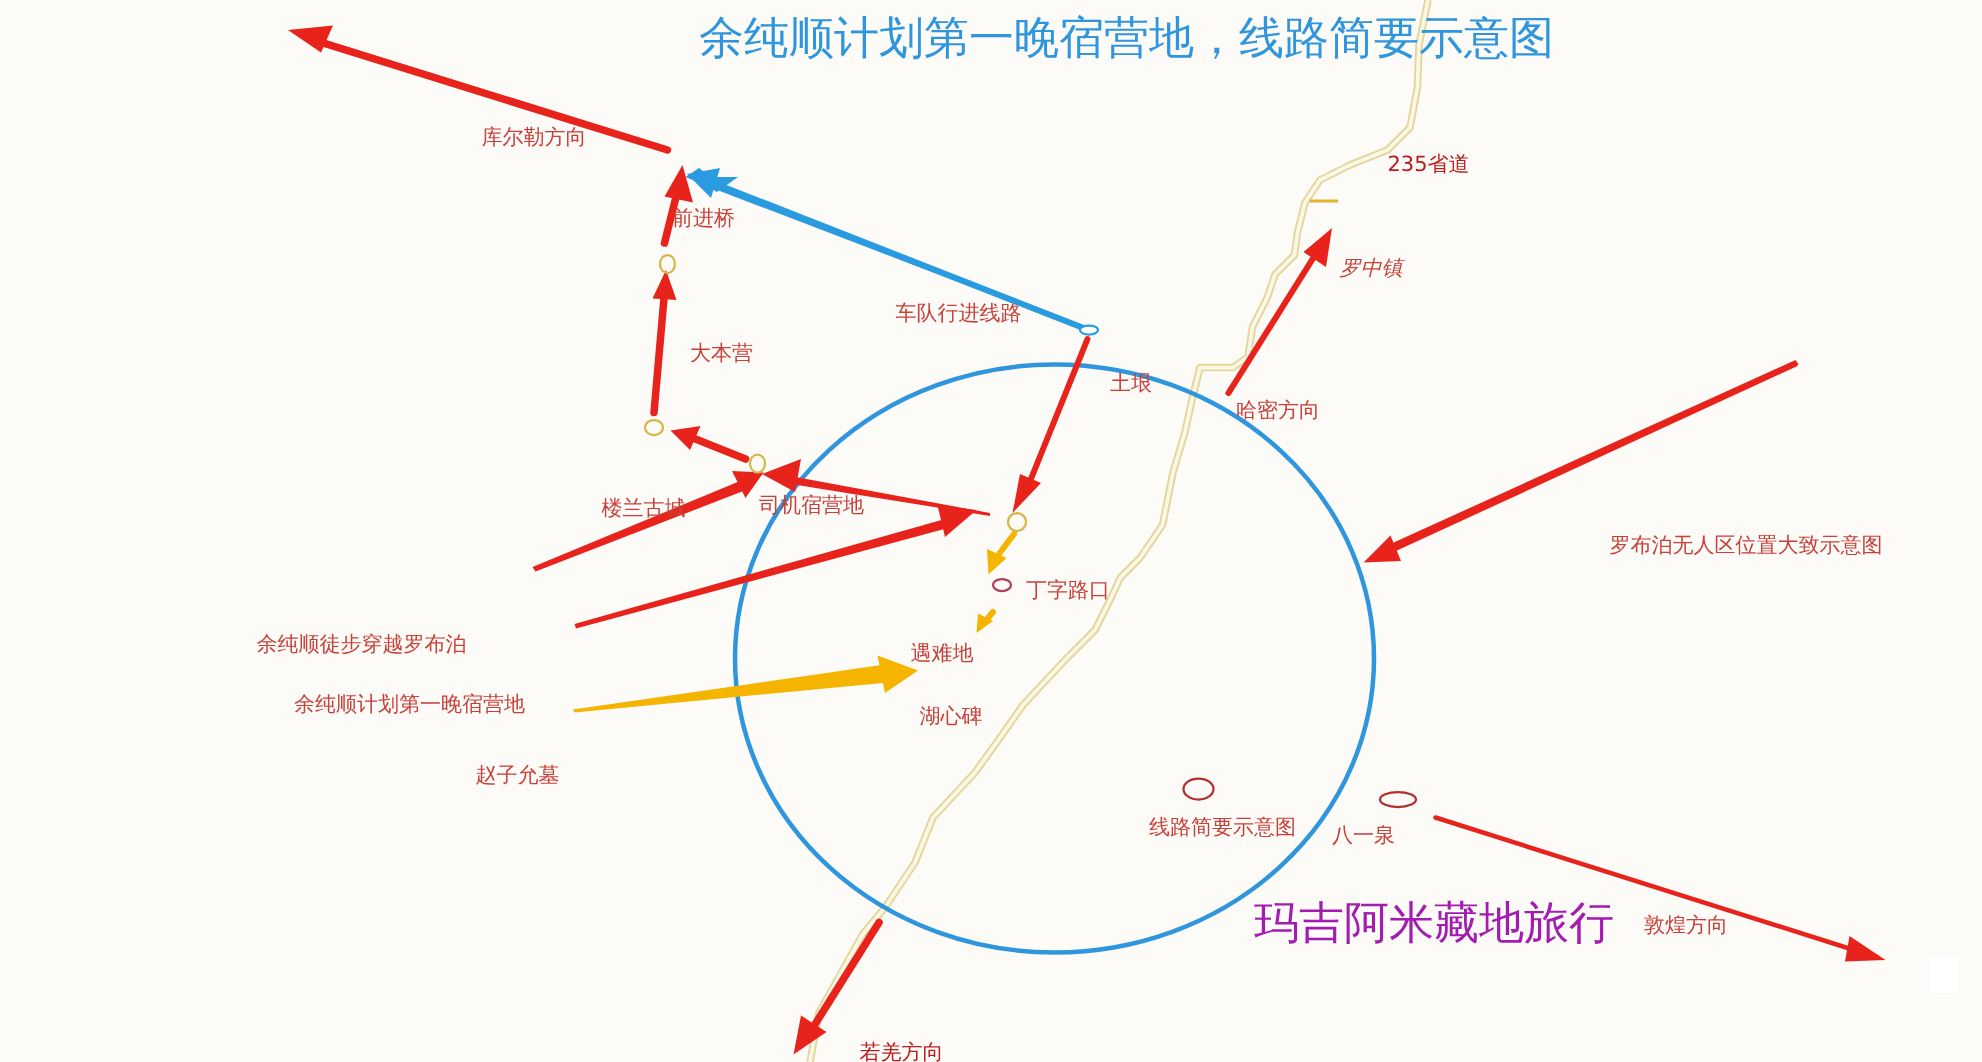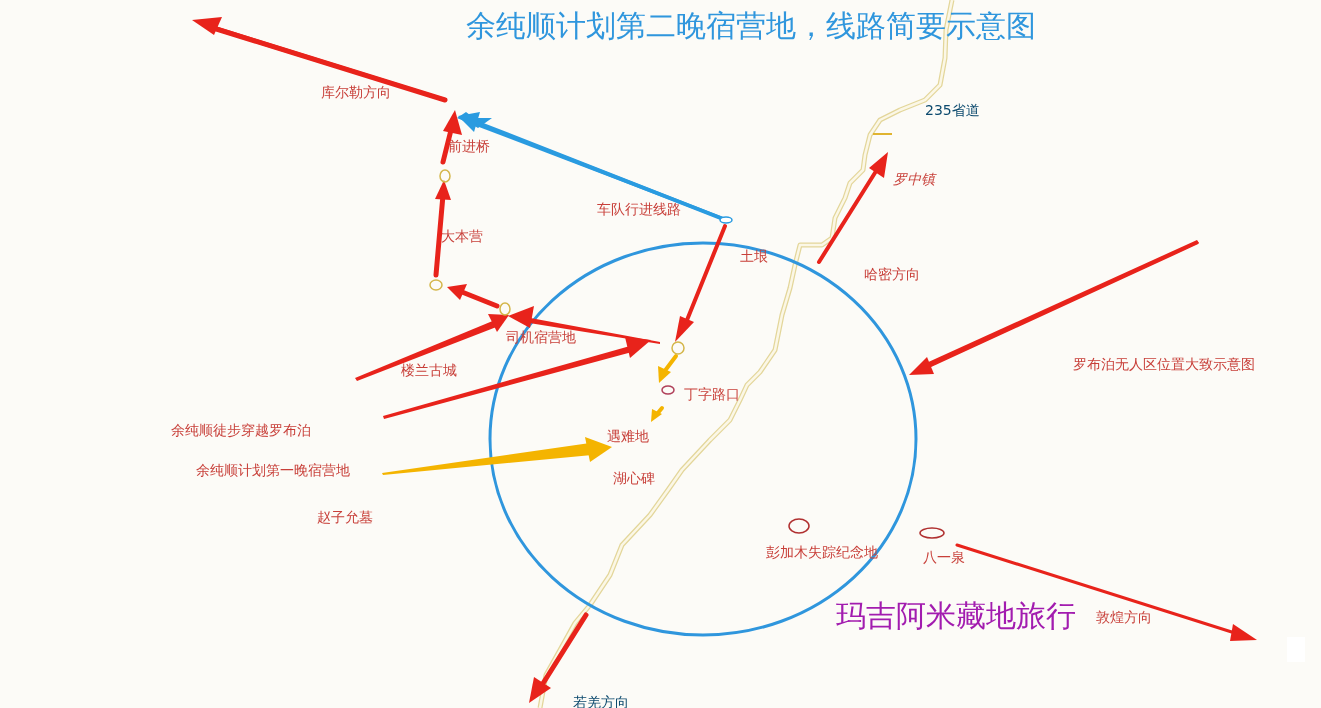--- a/index.html
+++ b/index.html
@@ -7,21 +7,21 @@
     width: 1321px; height: 708px; overflow: hidden;
     background: #fcfbf7;
     font-family: "DejaVu Sans", "Liberation Sans", sans-serif;
     position: relative;
   }
   #map-svg { position: absolute; left: 0; top: 0; }
   .label {
     position: absolute; white-space: nowrap; line-height: 1;
     color: #c8403a; font-size: 14px; margin-top: 46px;
   }
-  .label.dark { color: #0c4a6e; }
+  .label.dark { color: #b91c1c; }
   .title {
     position: absolute; white-space: nowrap; line-height: 1;
     color: #2f96dd; font-size: 30px;
   }
   .watermark {
     position: absolute; white-space: nowrap; line-height: 1;
     color: #a21caf; font-size: 30px;
   }
   .white-box {
     position: absolute; left: 1287px; top: 637px; width: 18px; height: 25px;
@@ -106,39 +106,39 @@
     <ellipse cx="505" cy="309" rx="5" ry="6" stroke="#d4b64a"></ellipse>
     <ellipse cx="726" cy="220" rx="6" ry="3" stroke="#2a9be0" fill="#ffffff"></ellipse>
     <ellipse cx="678" cy="348" rx="6" ry="6" stroke="#d4b64a"></ellipse>
     <ellipse cx="668" cy="390" rx="6" ry="4" stroke="#b0405a"></ellipse>
     <ellipse cx="799" cy="526" rx="10" ry="7" stroke="#b03030"></ellipse>
     <ellipse cx="932" cy="533" rx="12" ry="5" stroke="#b03030"></ellipse>
     <line x1="873" y1="134" x2="892" y2="134" stroke="#e0b430" stroke-width="2"></line>
   </g>
 </svg>
 
-<div class="title" style="left:466px; top:11px;">余纯顺计划第二晚宿营地，线路简要示意图</div>
+<div class="title" style="left:466px; top:11px;">余纯顺计划第一晚宿营地，线路简要示意图</div>
 
 <div class="label" style="left:321px; top:39px;">库尔勒方向</div>
 <div class="label" style="left:448px; top:93px;">前进桥</div>
 <div class="label dark" style="left:925px; top:57px;">235省道</div>
 <div class="label" style="left:893px; top:126px;font-style:italic;">罗中镇</div>
 <div class="label" style="left:597px; top:156px;">车队行进线路</div>
-<div class="label" style="left:441px; top:183px;">大本营</div>
+<div class="label" style="left:460px; top:183px;">大本营</div>
 <div class="label" style="left:740px; top:203px;">土垠</div>
-<div class="label" style="left:864px; top:221px;">哈密方向</div>
+<div class="label" style="left:824px; top:221px;">哈密方向</div>
 <div class="label" style="left:506px; top:284px;">司机宿营地</div>
-<div class="label" style="left:401px; top:317px;">楼兰古城</div>
+<div class="label" style="left:401px; top:286px;">楼兰古城</div>
 <div class="label" style="left:1073px; top:311px;">罗布泊无人区位置大致示意图</div>
 <div class="label" style="left:684px; top:341px;">丁字路口</div>
 <div class="label" style="left:171px; top:377px;">余纯顺徒步穿越罗布泊</div>
 <div class="label" style="left:607px; top:383px;">遇难地</div>
 <div class="label" style="left:196px; top:417px;">余纯顺计划第一晚宿营地</div>
 <div class="label" style="left:613px; top:425px;">湖心碑</div>
 <div class="label" style="left:317px; top:464px;">赵子允墓</div>
-<div class="label" style="left:766px; top:499px;">彭加木失踪纪念地</div>
-<div class="label" style="left:923px; top:504px;text-align:center;">八一泉</div>
+<div class="label" style="left:766px; top:499px;">线路简要示意图</div>
+<div class="label" style="left:888px; top:504px;text-align:center;">八一泉</div>
 <div class="label" style="left:1096px; top:564px;">敦煌方向</div>
 <div class="label dark" style="left:573px; top:649px;">若羌方向</div>
 
 <div class="watermark" style="left:836px; top:601px;">玛吉阿米藏地旅行</div>
 
 <div class="white-box"></div>
 
 </body></html>

